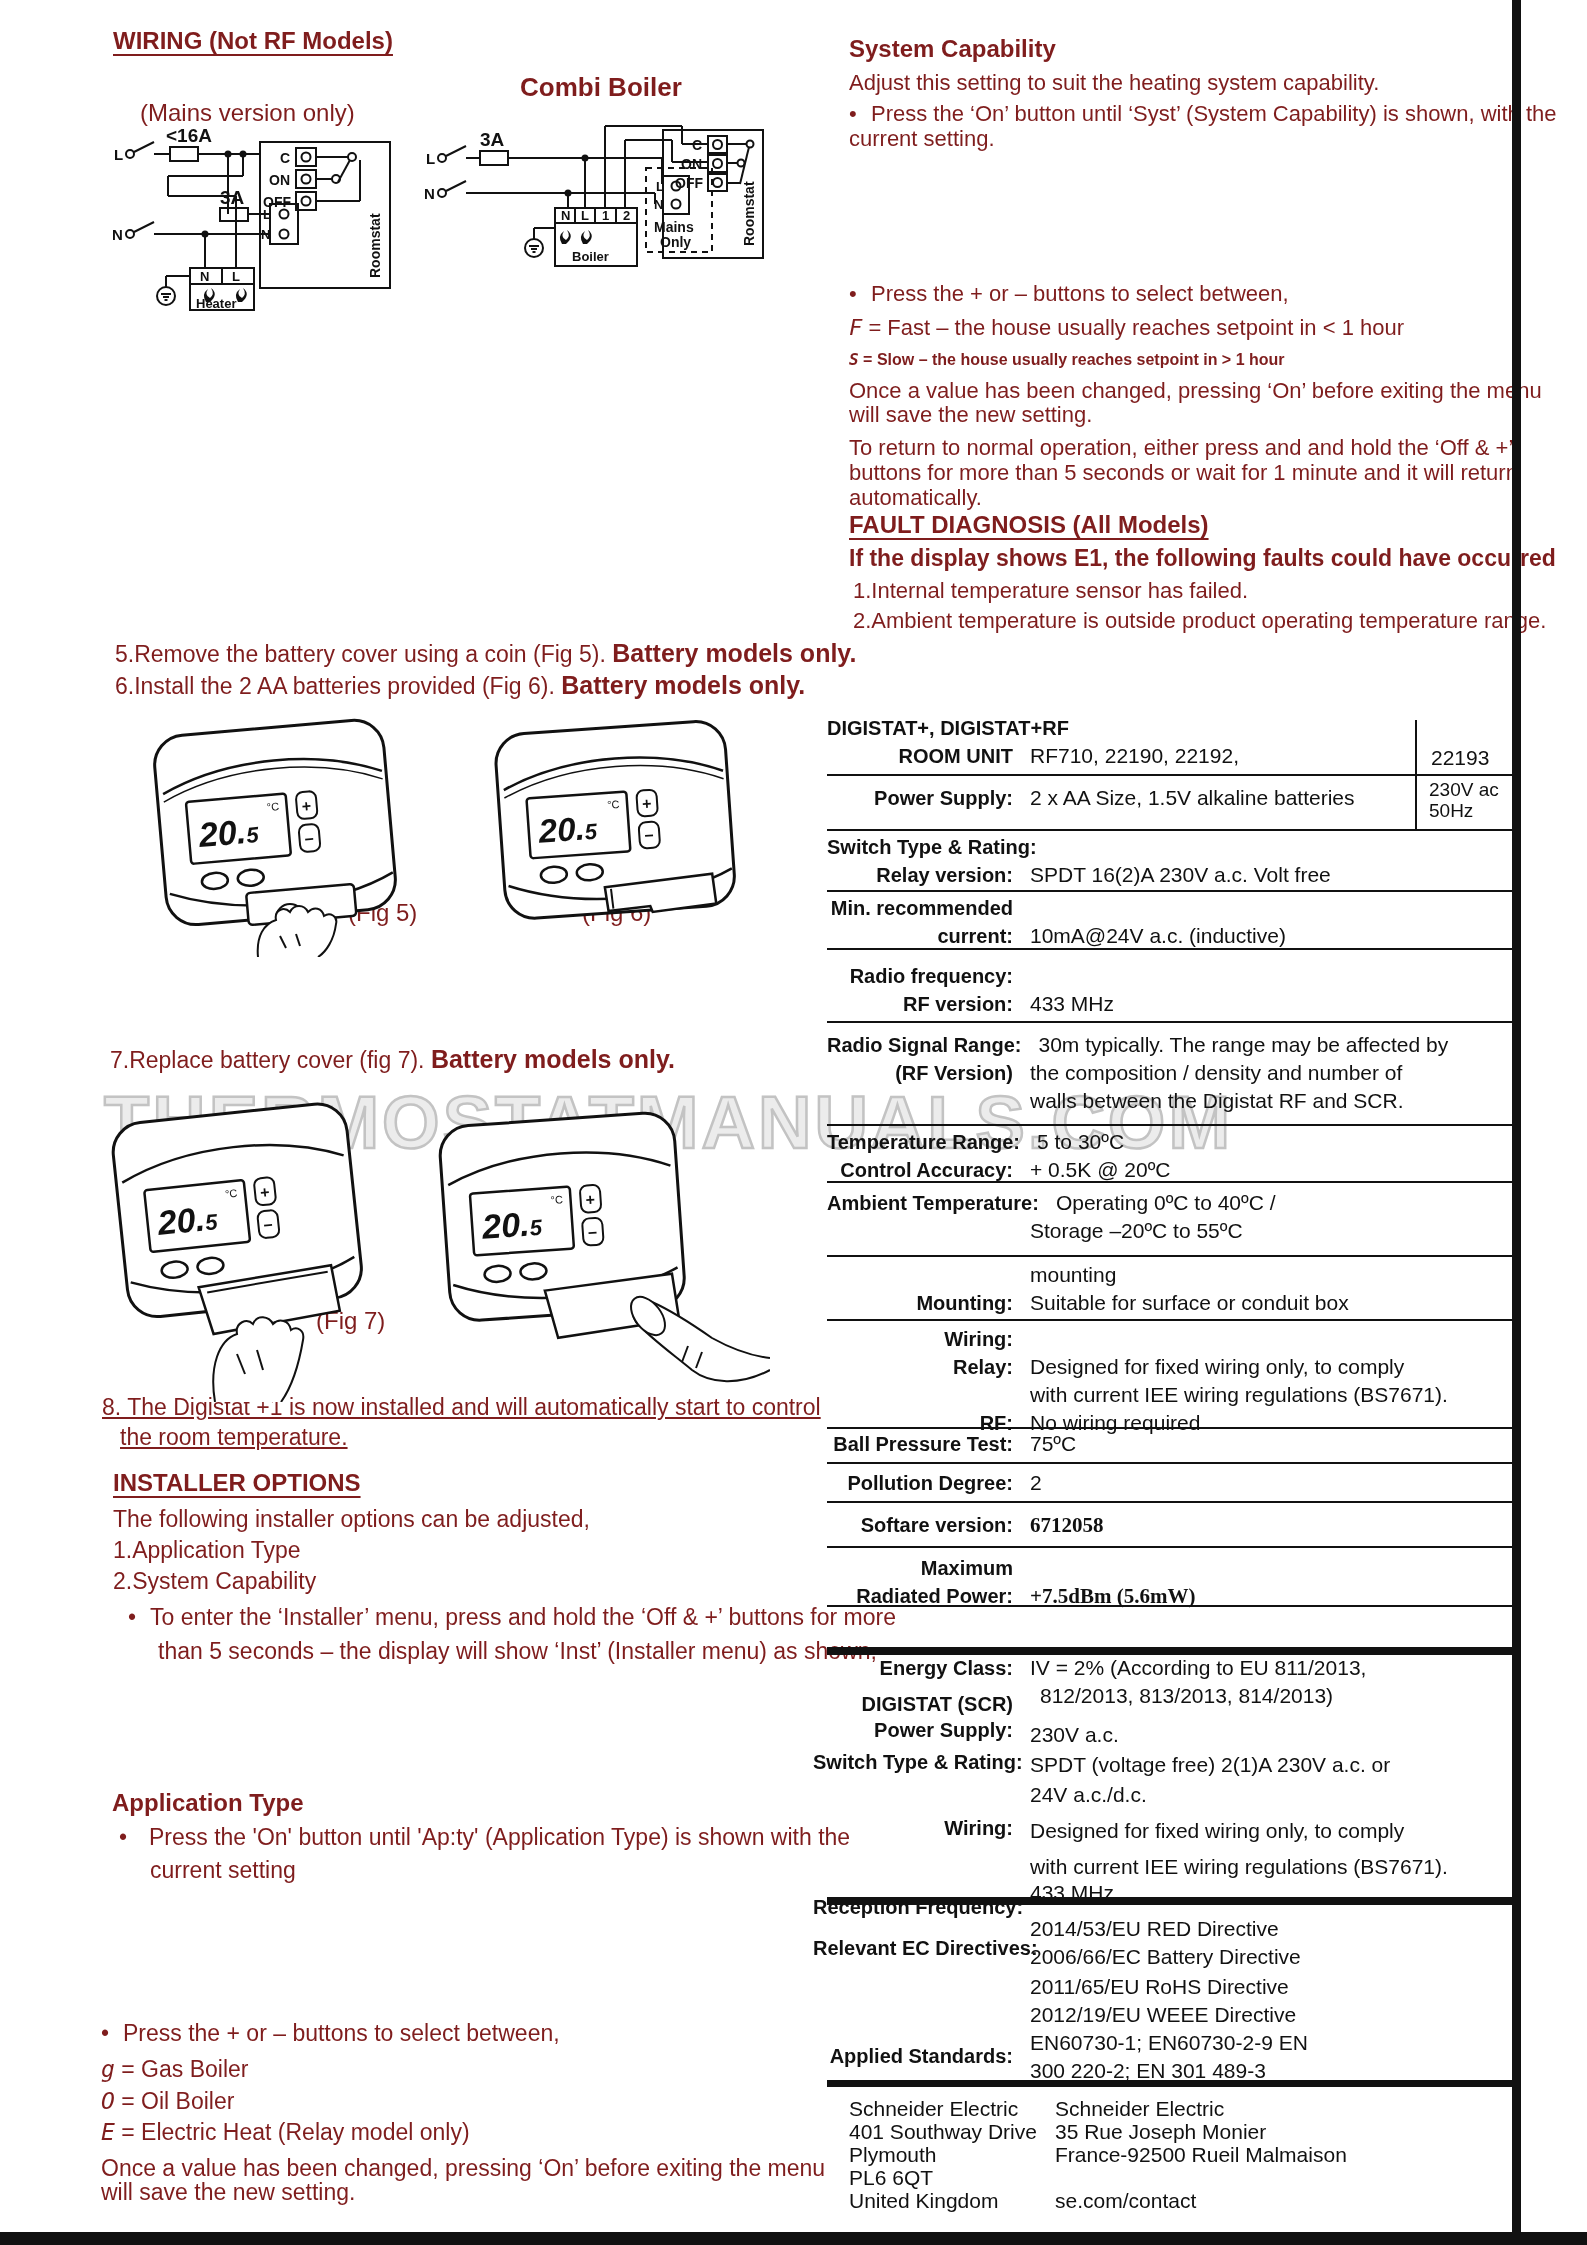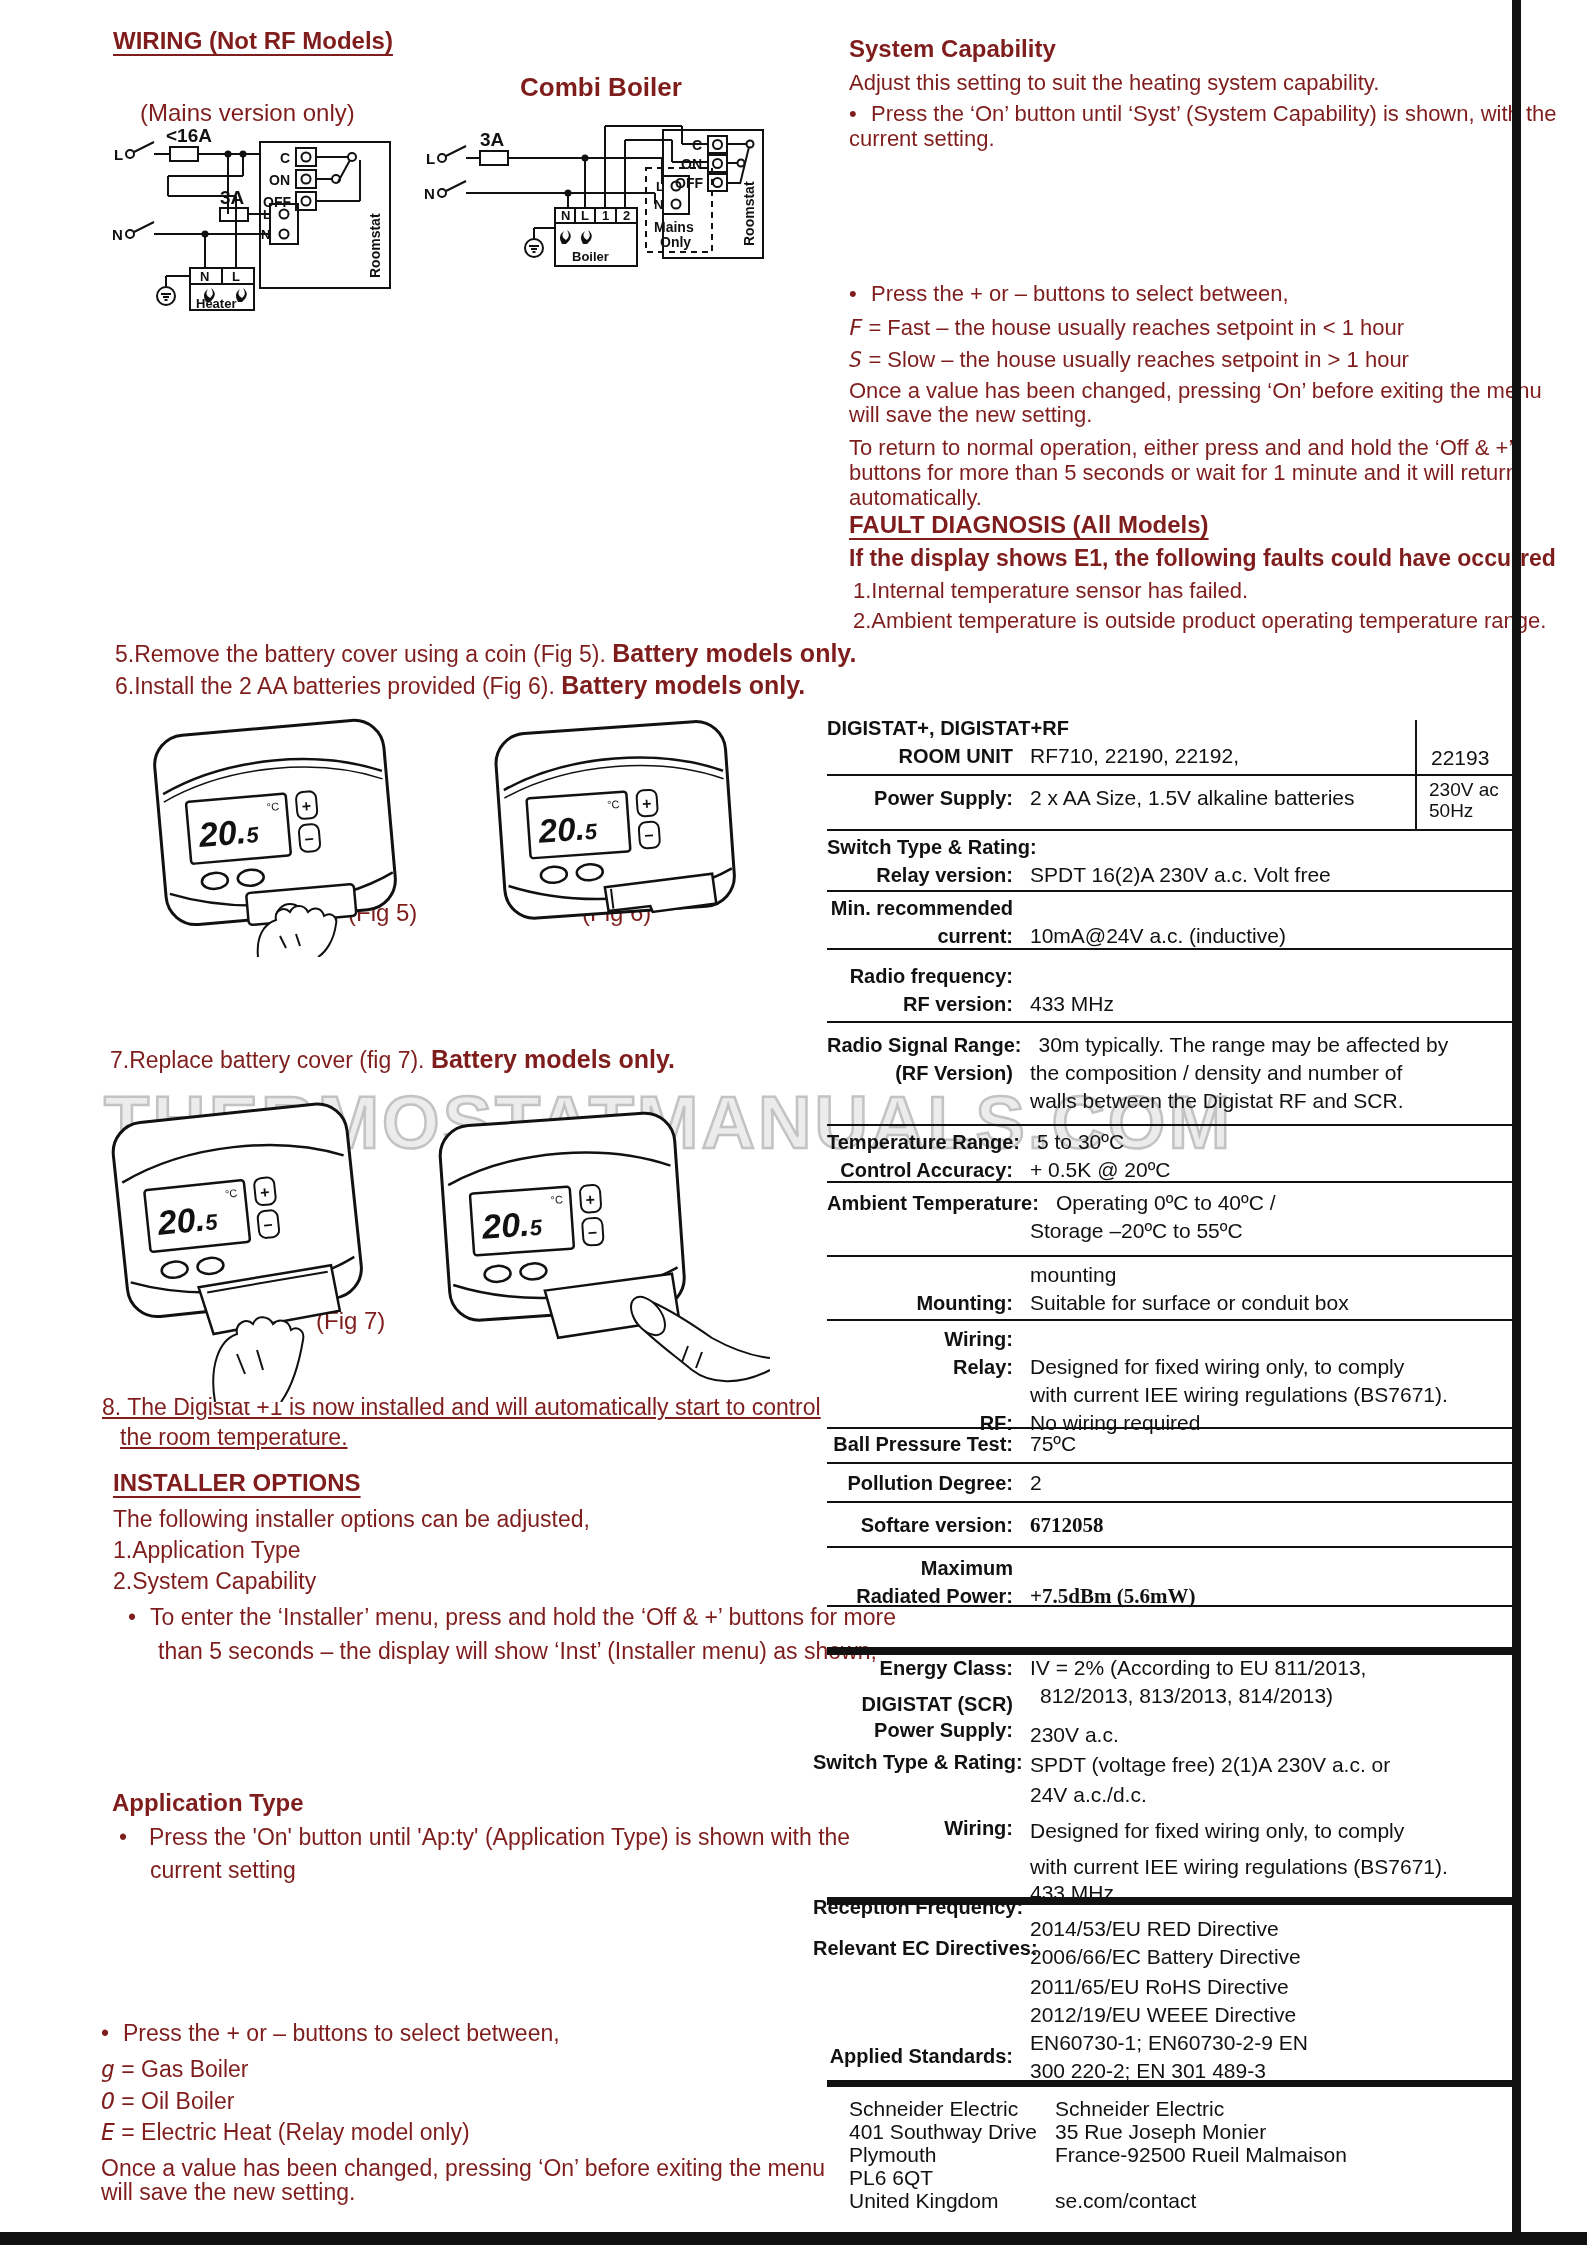--- a/index.html
+++ b/index.html
@@ -323,21 +323,21 @@
   </div>
 
   <div class="t h24" style="left:849px;top:36px;">System Capability</div>
   <div class="t" style="left:849px;top:70px;font-size:22px;">Adjust this setting to suit the heating system capability.</div>
   <div class="t" style="left:849px;top:101px;font-size:22px;line-height:25px;">
     <div><span class="bullet">•</span><span>Press the ‘On’ button until ‘Syst’ (System Capability) is shown, with the</span></div>
     <div>current setting.</div>
   </div>
   <div class="t" style="left:849px;top:281px;font-size:22px;"><span class="bullet">•</span><span>Press  the + or – buttons to select between,</span></div>
   <div class="t" style="left:849px;top:315px;font-size:22px;"><span class="seg">F</span> <span>= Fast – the house usually reaches setpoint in &lt; 1 hour</span></div>
-  <div class="t" style="left:849px;top:347px;font-size:22px;"><span class="seg">S</span> <span>= Slow – the house usually reaches setpoint in &gt; 1 hour</span></div>
+  <div class="t" style="left:849px;top:347px;font-size:16px;font-weight:bold;"><span class="seg">S</span> <span>= Slow – the house usually reaches setpoint in &gt; 1 hour</span></div>
   <div class="t" style="left:849px;top:379px;font-size:22px;line-height:24px;">
     <div>Once a value has been changed, pressing ‘On’ before exiting the menu</div>
     <div>will save the new setting.</div>
   </div>
   <div class="t" style="left:849px;top:435px;font-size:22px;line-height:25px;">
     <div>To return to normal operation, either press and and hold the ‘Off &amp; +’</div>
     <div>buttons for more than 5 seconds or wait for 1 minute and it will return</div>
     <div>automatically.</div>
   </div>
 

